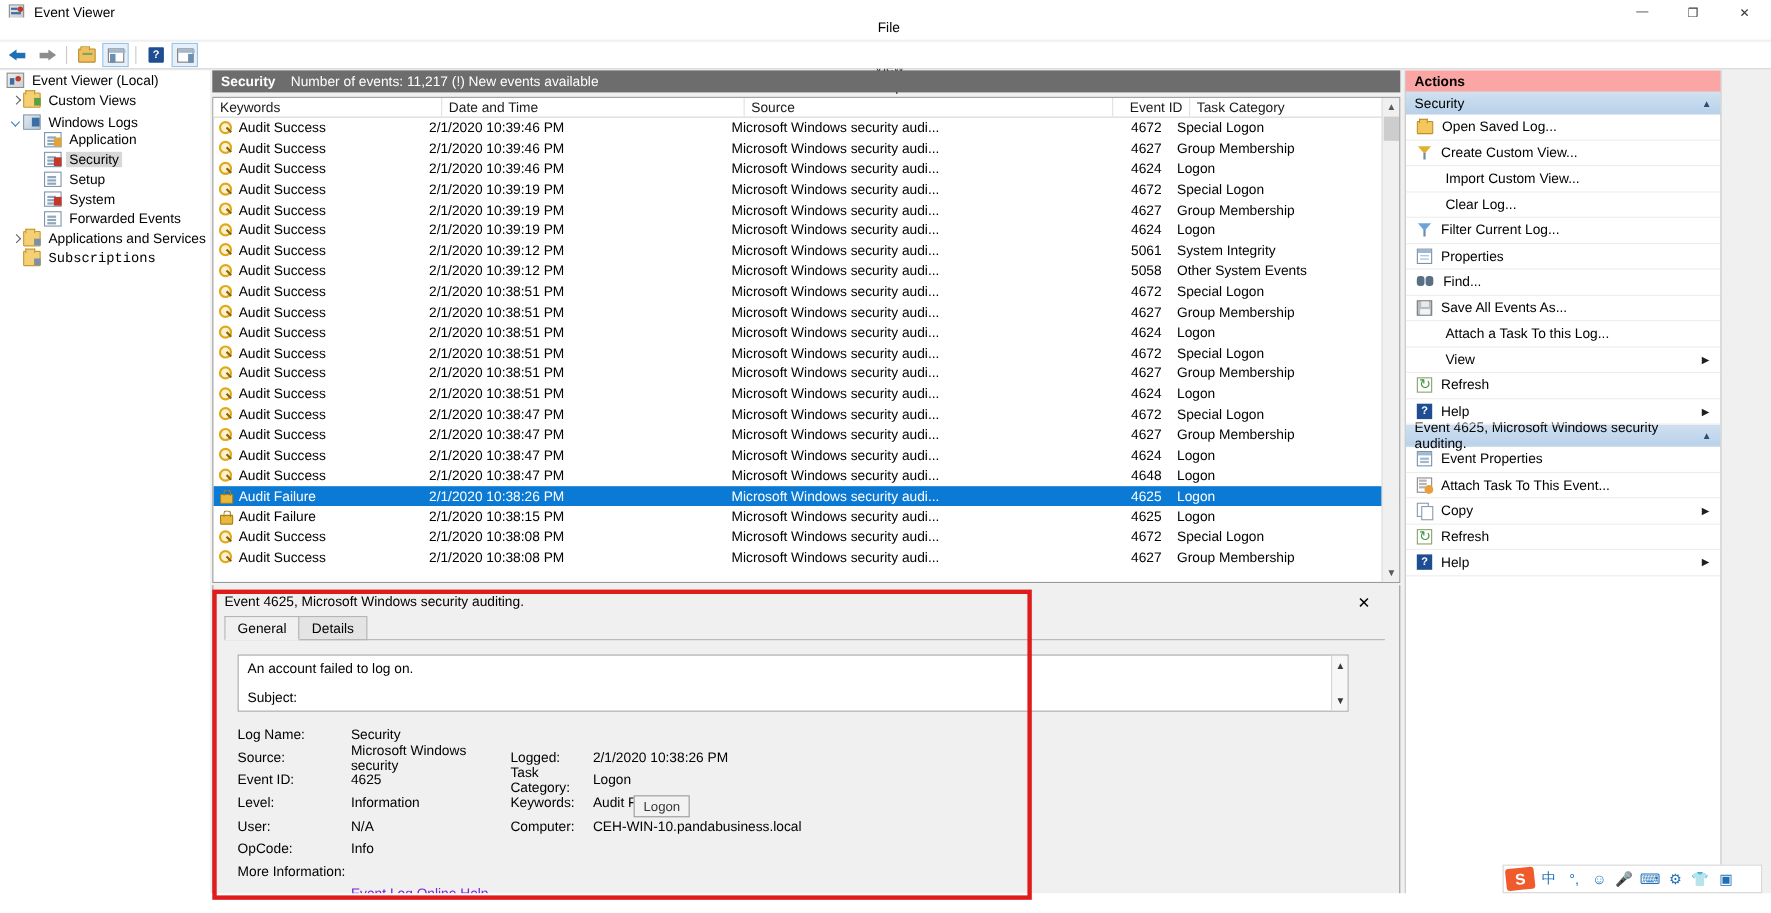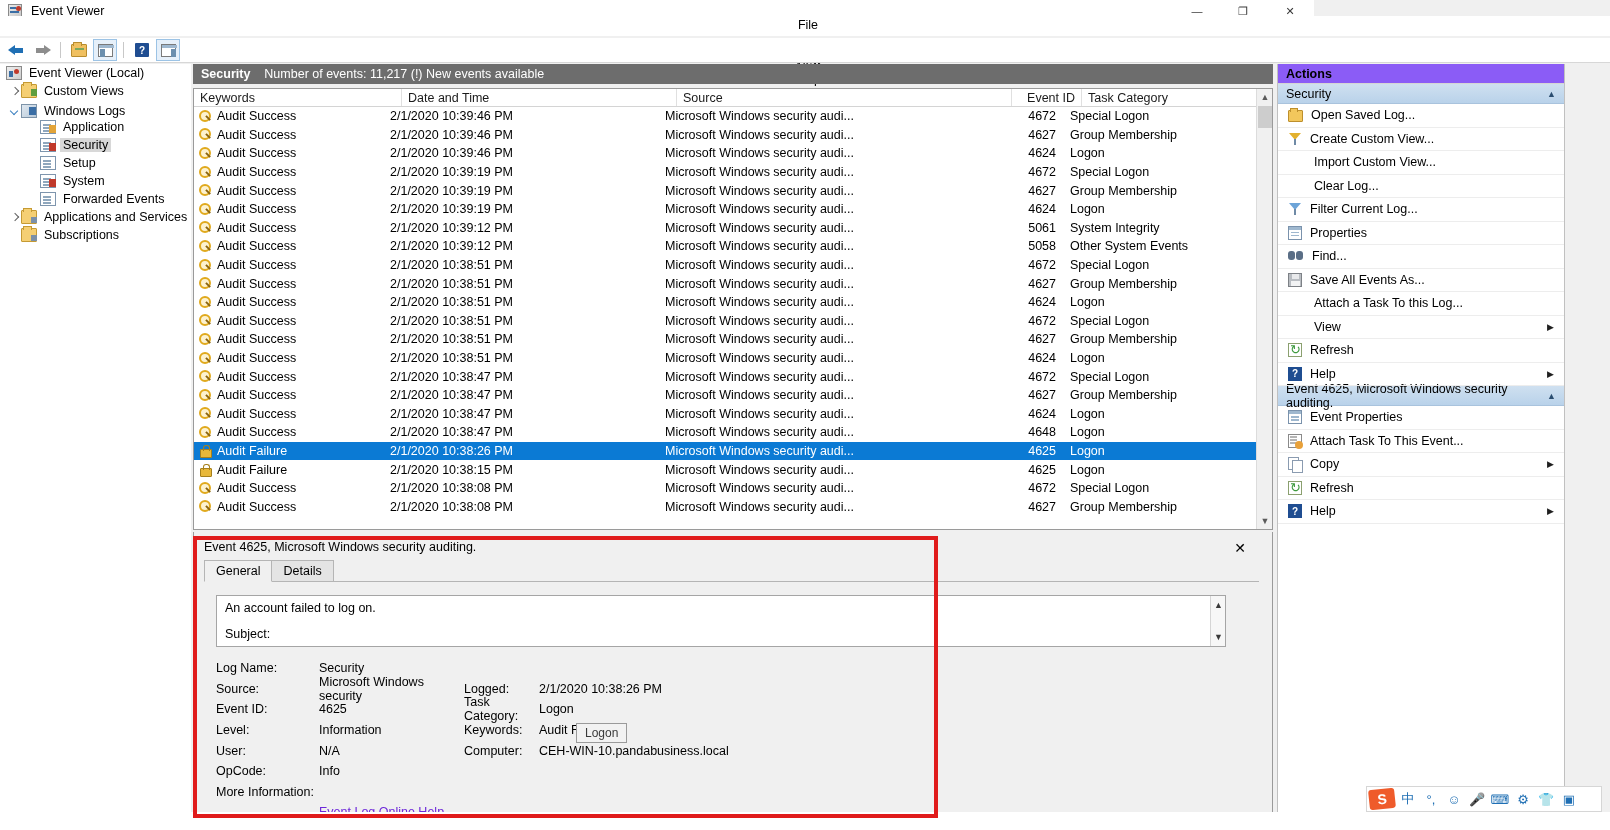--- a/index.html
+++ b/index.html
@@ -13,21 +13,21 @@
     color: #000;
   }
   #app {
     position: relative;
     width: 1610px; height: 830px;
     background: #f0f0f0;
   }
 
   
   .titlebar {
-    position: absolute; left:0; top:0; width:1314px; height:22px;
+    position: absolute; left:0; top:0; width:1610px; height:22px;
     background: #ffffff;
     display:flex; align-items:center;
   }
   .titlebar .app-icon {
     width:16px; height:16px; margin-left:8px; margin-right:7px;
     position:relative; flex:0 0 auto;
   }
   .app-icon .sq {
     position:absolute; left:0; top:1px; width:14px; height:14px;
     background:linear-gradient(135deg,#e8e8e8,#c8c8c8);
@@ -238,21 +238,21 @@
     position:absolute; left:193px; top:536px; width:745px; height:282px;
     border:4px solid #e01b1b; pointer-events:none; z-index:30;
   }
 
   
   .actions-pane {
     position:absolute; left:1277px; top:0; width:288px; height:766px;
     background:#ffffff; border:1px solid #c0c0c0; border-top:none;
   }
   .act-header {
-    height:20px; background:#8b5cf6; display:flex; align-items:center;
+    height:20px; background:#fca5a5; display:flex; align-items:center;
     padding-left:8px; font-weight:bold; font-size:12.5px; border-bottom:1px solid #d5d5d5;
   }
   .act-group {
     height:20px; background:linear-gradient(#cfe0f0,#b9d2ea);
     display:flex; align-items:center; justify-content:space-between;
     padding:0 8px; font-size:12.5px; border-bottom:1px solid #a9c3dd;
   }
   .act-group .caret { font-size:9px; color:#2a4d70; }
   .act-item {
     height:23.5px; display:flex; align-items:center; padding-left:10px;
@@ -419,21 +419,21 @@
           </span>
         <span class="tree-label">Forwarded Events</span>
       </div>
 
       <div class="tree-row" style="padding-left:8px;">
         <span class="chev right"></span>
         <span class="tico folder dots"></span>
         <span class="tree-label">Applications and Services Lo</span>
       </div>
 
-      <div class="tree-row" style="padding-left:21px;">
+      <div class="tree-row" style="padding-left:21px;font-family:Liberation Mono, monospace;">
         <span class="tico folder dots"></span>
         <span class="tree-label">Subscriptions</span>
       </div>
     </div>
 
     <div class="list-pane">
       <div class="list-header-bar">
         <span class="lg">Security</span>
         <span>Number of events: 11,217 (!) New events available</span>
       </div>

